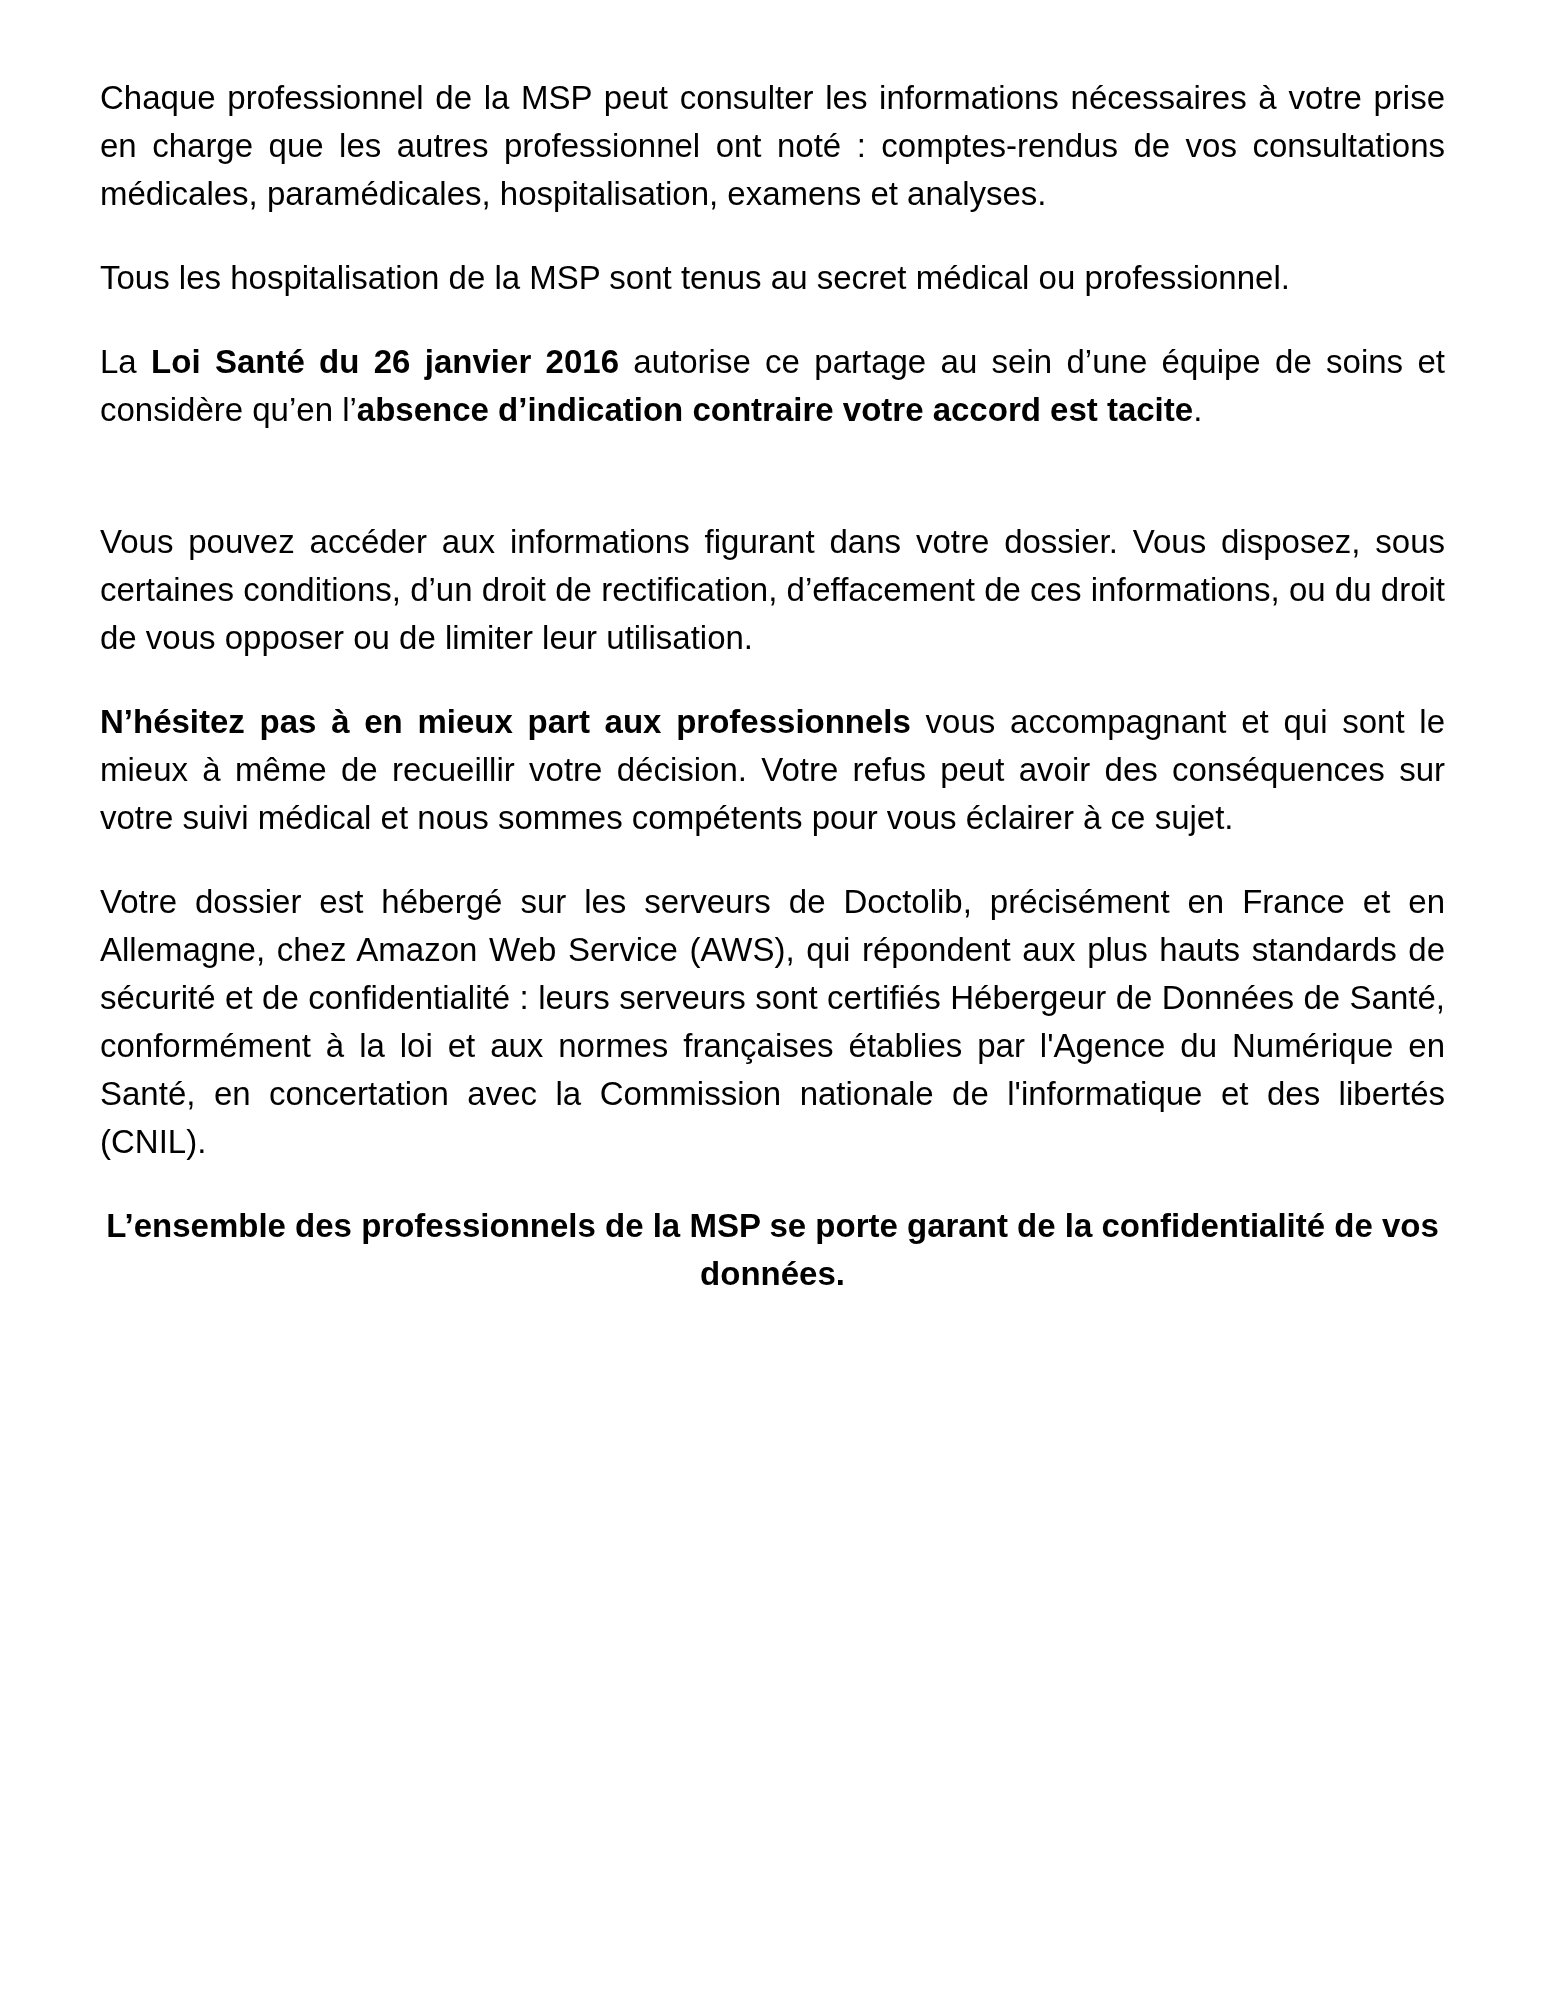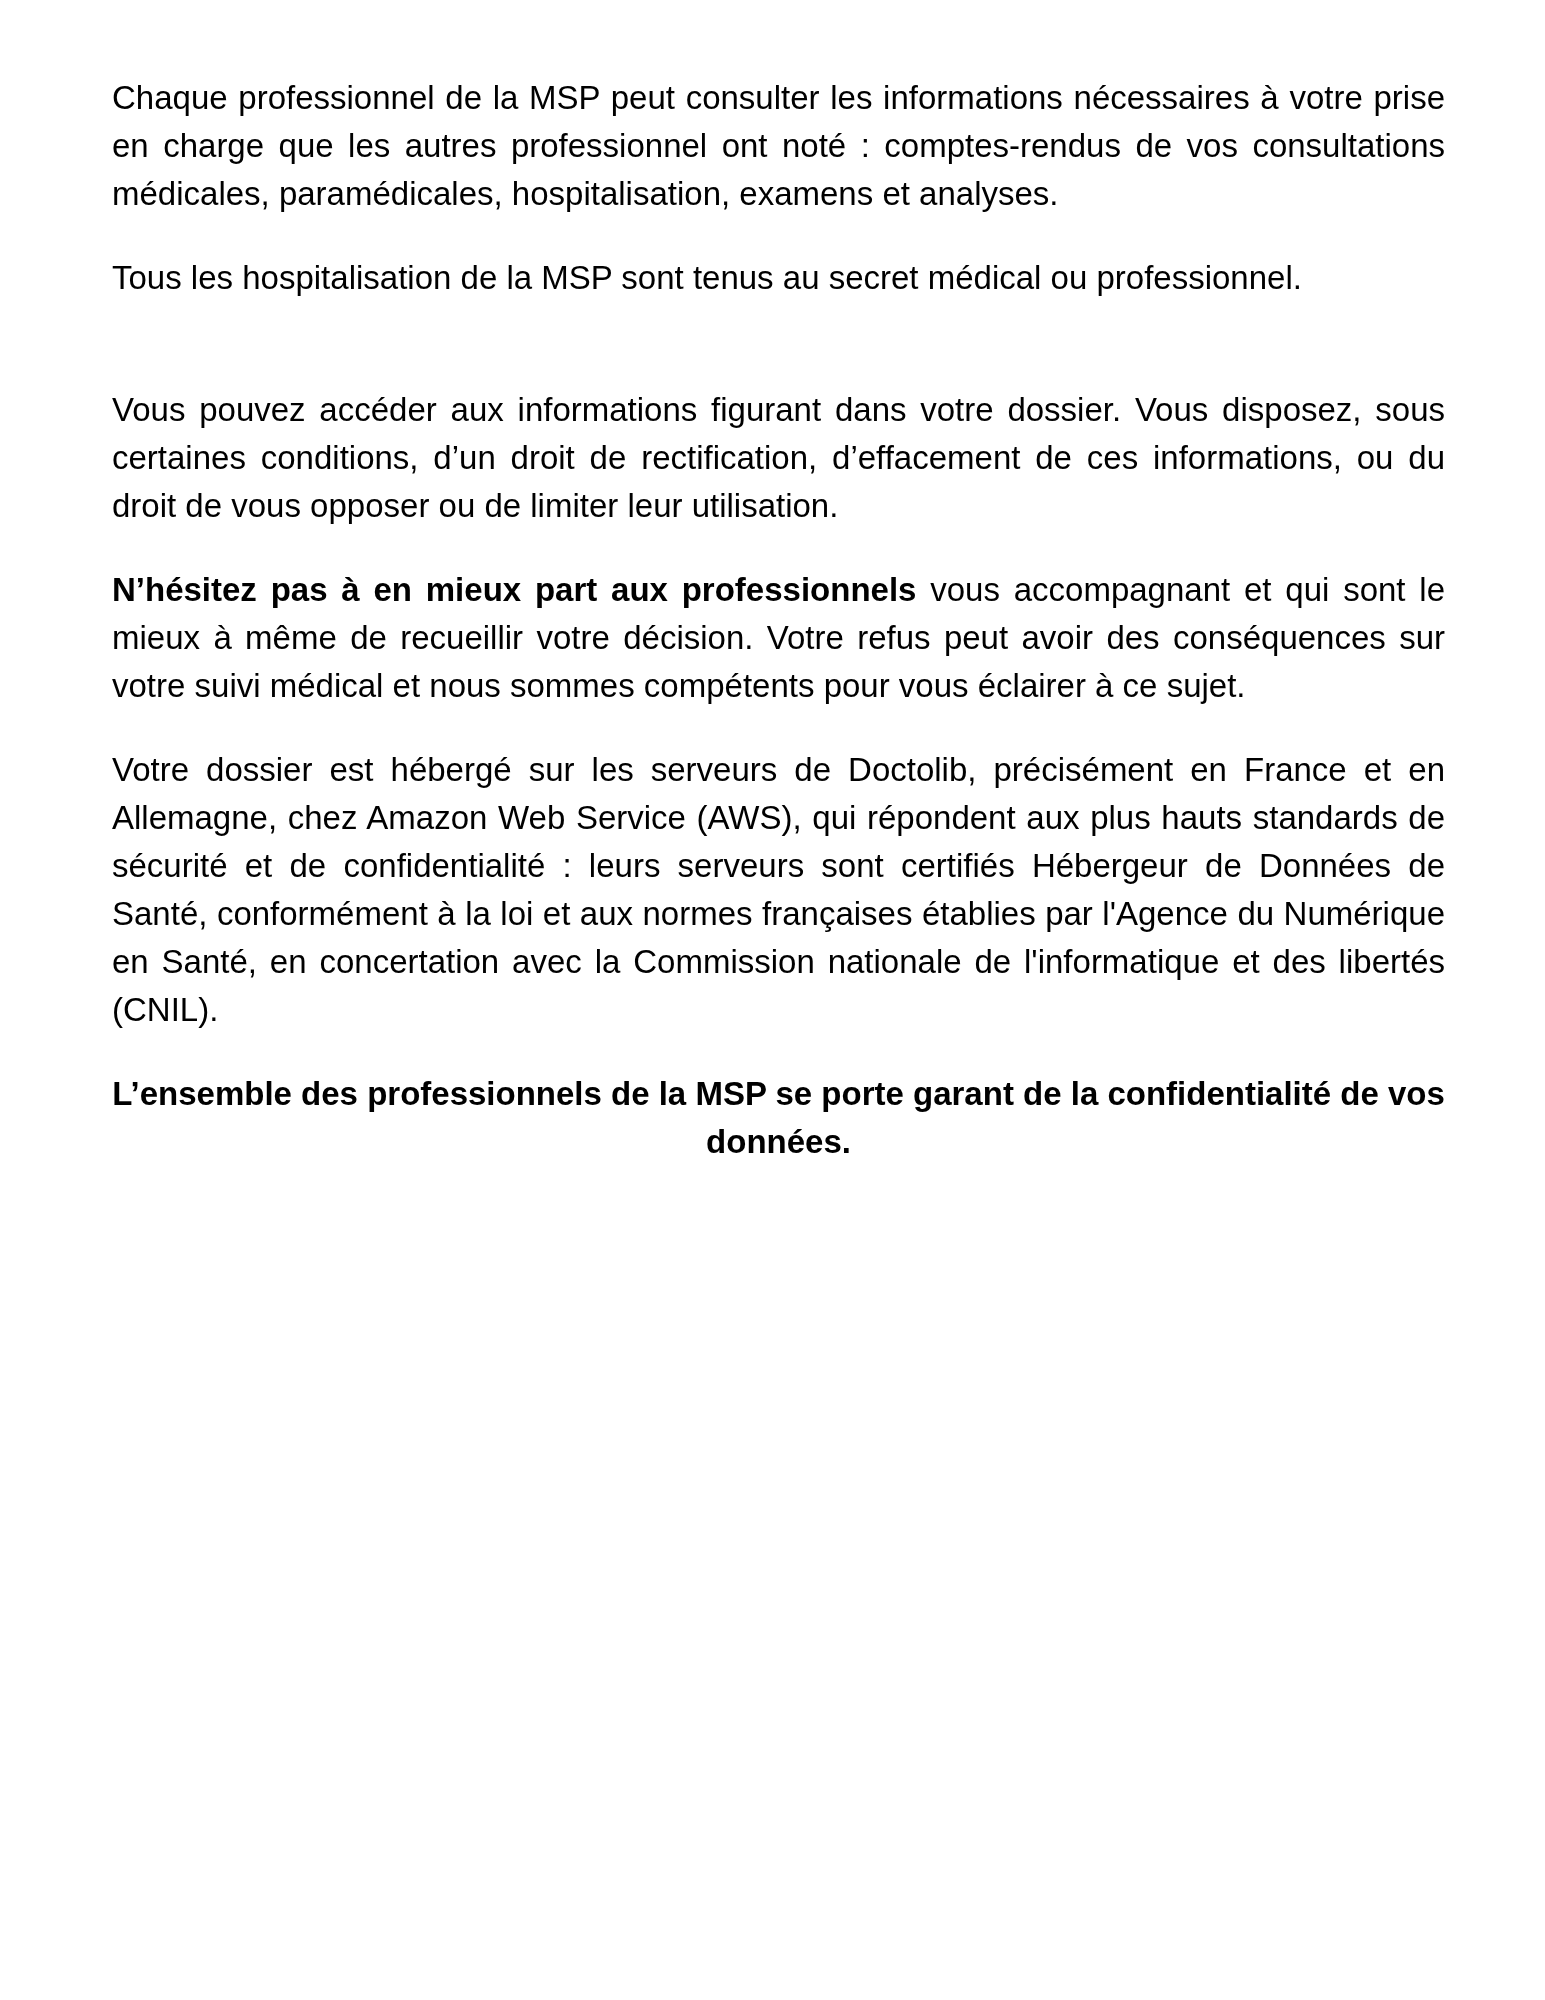--- a/index.html
+++ b/index.html
@@ -12,21 +12,21 @@
     width: 1545px;
     height: 2000px;
     box-sizing: border-box;
     background: #ffffff;
     padding: 74px 100px 0 100px;
     overflow: hidden;
     font-family: "Liberation Sans", "DejaVu Sans", sans-serif;
     color: #000000;
   }
   .doc p.para {
-    margin: 0 0 36px 12px;
+    margin: 0 0 36px 0;
     font-size: 33px;
     line-height: 48px;
     font-weight: 400;
     color: #000000;
   }
   .doc p.justify {
     text-align: justify;
     text-align-last: left;
   }
   .doc p.center {
@@ -36,18 +36,19 @@
     font-weight: 700;
   }
 </style>
 </head>
 <body>
 
 <div class="page" style="background: rgb(255, 255, 255); color: rgb(0, 0, 0);">
   <main class="doc">
       <p class="para justify"><span>Chaque professionnel de la MSP peut consulter les informations nécessaires à votre prise en charge que les autres professionnel ont noté : comptes-rendus de vos consultations médicales, paramédicales, hospitalisation, examens et analyses.</span></p>
       <p class="para justify"><span>Tous les hospitalisation de la MSP sont tenus au secret médical ou professionnel.</span></p>
+      <p class="para justify"><span>La </span><span class="b">Loi Santé du 26 janvier 2016</span><span> autorise ce partage au sein d’une équipe de soins et considère qu’en l’</span><span class="b">absence d’indication contraire votre accord est tacite</span><span>.</span></p>
       <p class="para justify"><br><span>Vous pouvez accéder aux informations figurant dans votre dossier. Vous disposez, sous certaines conditions, d’un droit de rectification, d’effacement de ces informations, ou du droit de vous opposer ou de limiter leur utilisation.</span></p>
       <p class="para justify"><span class="b">N’hésitez pas à en mieux part aux professionnels</span><span> vous accompagnant et qui sont le mieux à même de recueillir votre décision. Votre refus peut avoir des conséquences sur votre suivi médical et nous sommes compétents pour vous éclairer à ce sujet.</span></p>
       <p class="para justify"><span>Votre dossier est hébergé sur les serveurs de Doctolib, précisément en France et en Allemagne, chez Amazon Web Service (AWS), qui répondent aux plus hauts standards de sécurité et de confidentialité : leurs serveurs sont certifiés Hébergeur de Données de Santé, conformément à la loi et aux normes françaises établies par l'Agence du Numérique en Santé, en concertation avec la Commission nationale de l'informatique et des libertés (CNIL).</span></p>
       <p class="para center"><span class="b">L’ensemble des professionnels de la MSP se porte garant de la confidentialité de vos données.</span></p>
     </main>
 </div>
 
 </body></html>

